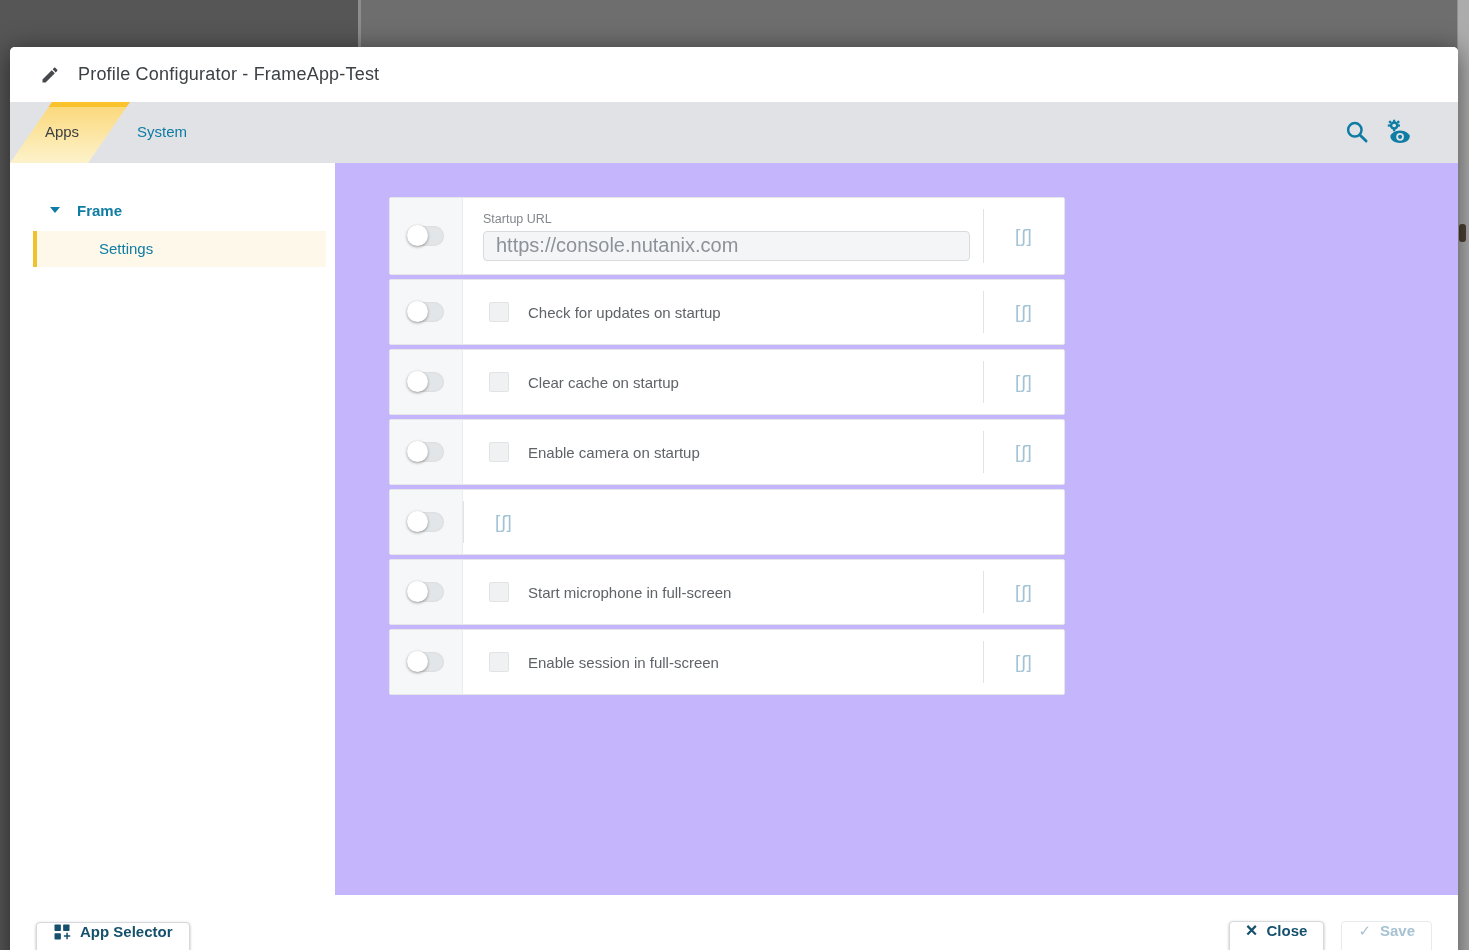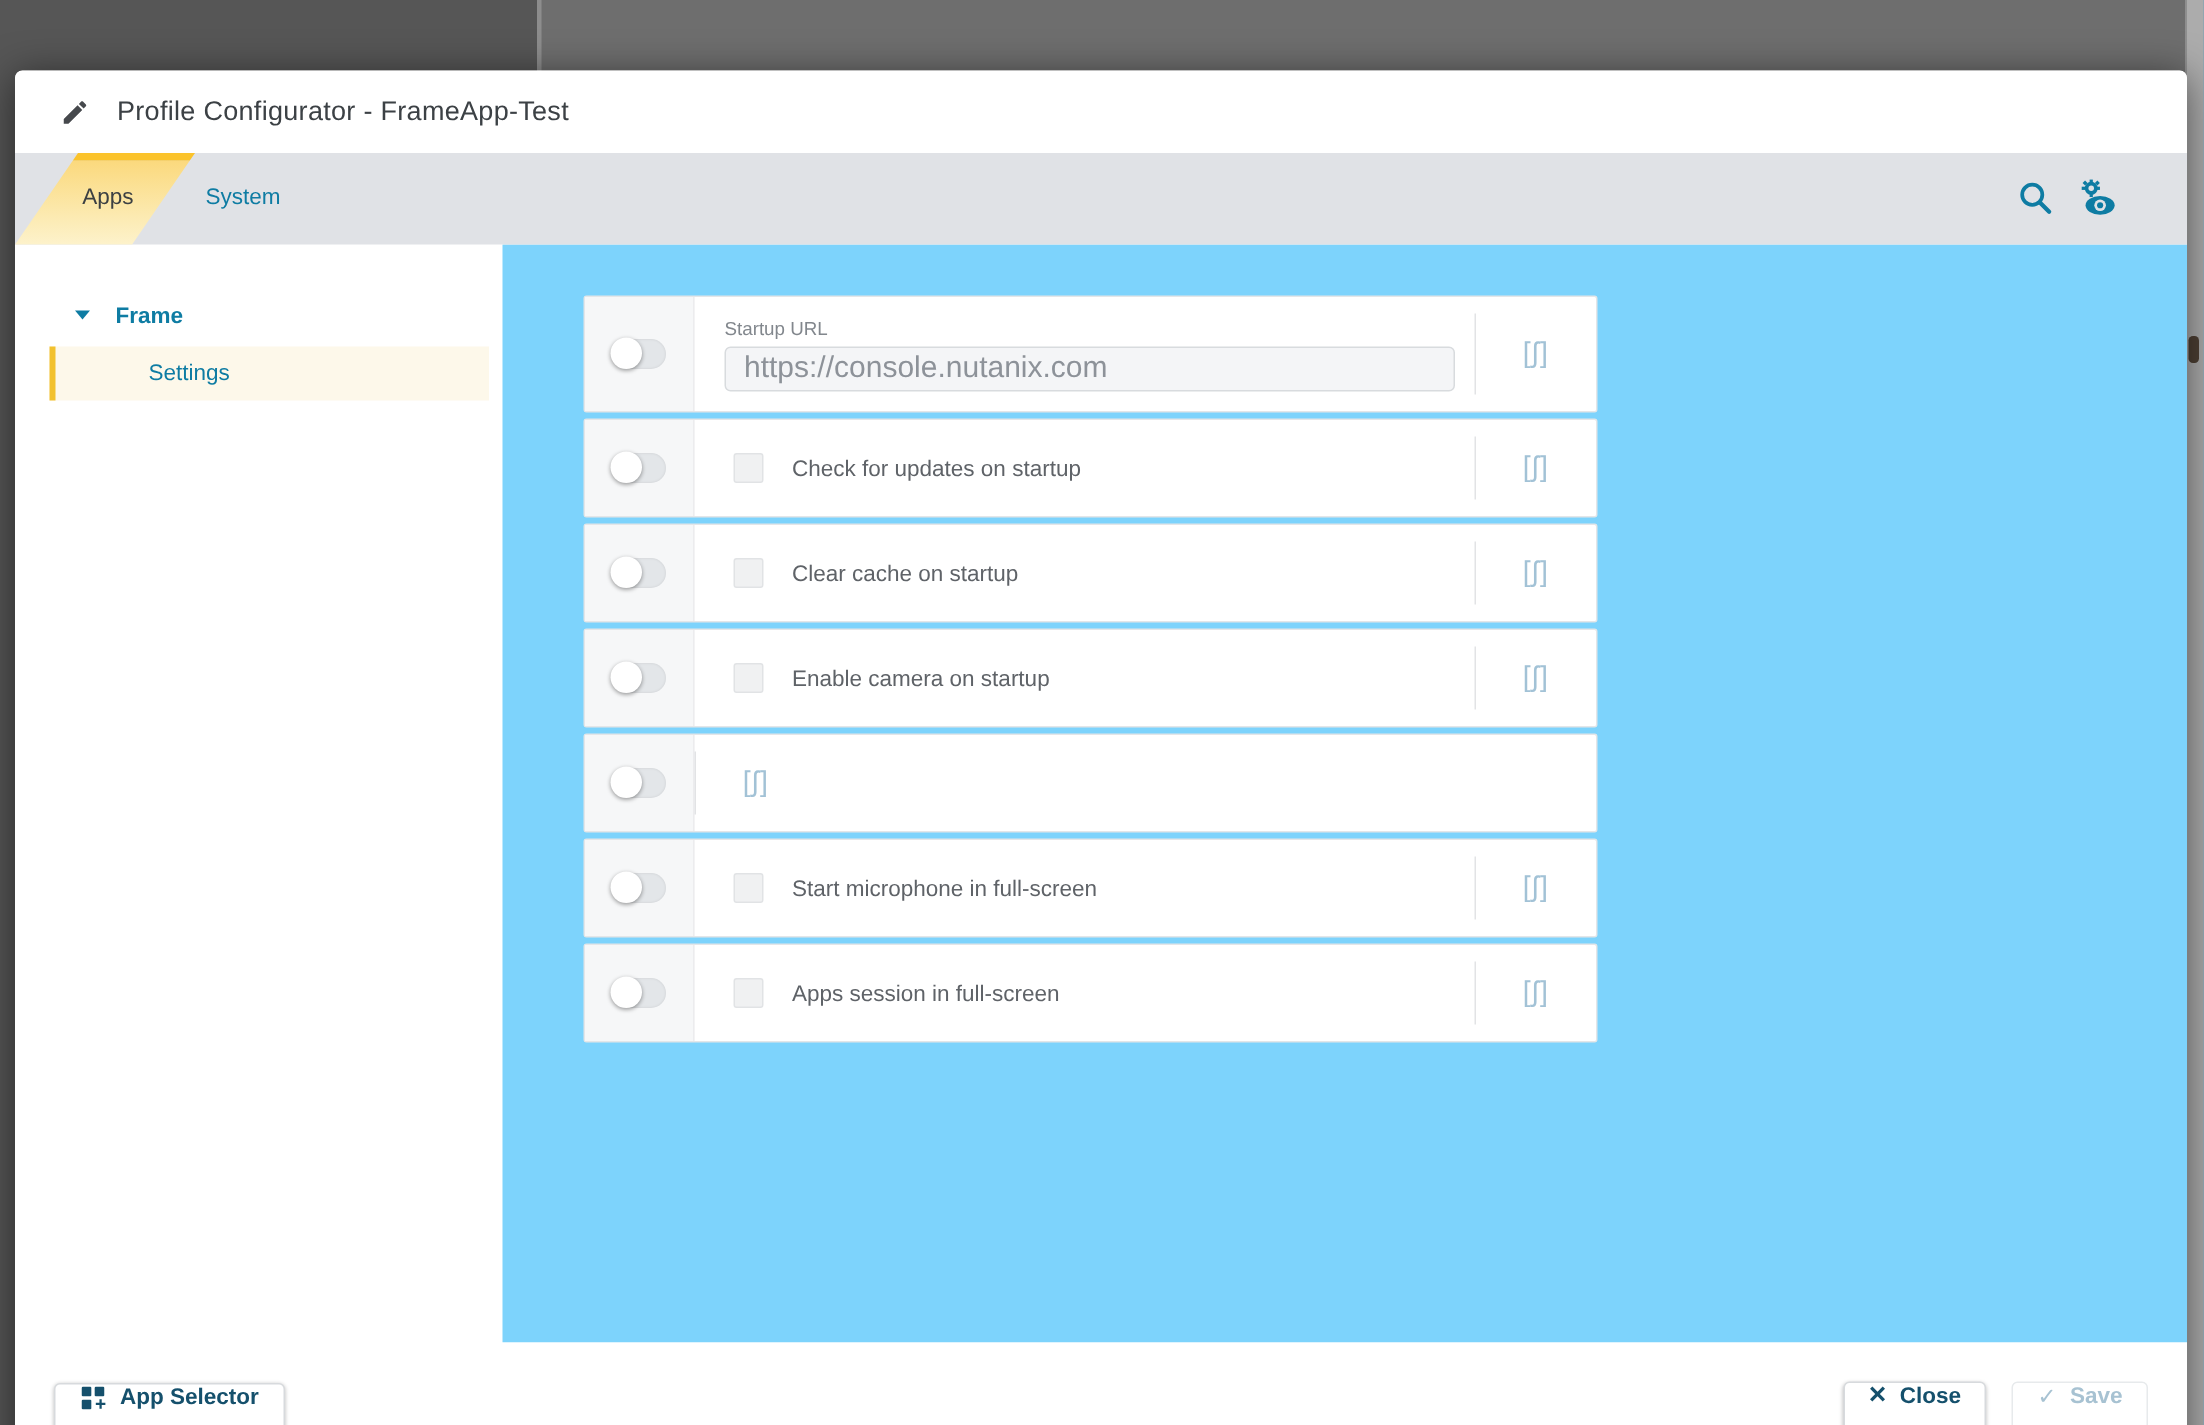--- a/index.html
+++ b/index.html
@@ -27,36 +27,36 @@
   .title{font-size:18px;font-weight:500;color:#3c4145;letter-spacing:.2px;}
   
   .tabbar{height:61px;background:#e0e2e6;position:relative;flex:0 0 auto;}
   .tab-shape{
     position:absolute;left:42px;top:0;width:78px;height:61px;
     transform:skewX(-34.5deg);transform-origin:top left;
     background:linear-gradient(180deg,#fbd97d 0%,#fcebb4 70%,#fdf2cb 100%);
     border-top:5px solid #fbc32b;box-sizing:border-box;
   }
   .tab-label{position:absolute;top:21px;font-size:15px;font-weight:500;cursor:pointer;}
-  .tab-apps{left:32px;width:60px;text-align:center;color:#3c4043;}
+  .tab-apps{left:22px;width:60px;text-align:center;color:#3c4043;}
   .tab-system{left:112px;width:80px;text-align:center;color:#0e7ca3;}
   .tab-icons{position:absolute;right:44px;top:14px;display:flex;align-items:center;gap:12px;}
   .icon-btn{width:30px;height:32px;display:flex;align-items:center;justify-content:center;cursor:pointer;}
   
   .bodyrow{flex:1 1 auto;display:flex;min-height:0;}
   .sidebar{width:325px;flex:0 0 auto;background:#fff;padding-top:37px;box-sizing:border-box;}
   .tree-parent{display:flex;align-items:center;padding-left:40px;height:20px;cursor:pointer;font-weight:bold;}
   .caret{width:0;height:0;border-left:5px solid transparent;border-right:5px solid transparent;border-top:6px solid #0e7ca3;margin-right:17px;}
   .tree-parent-label{color:#0e7ca3;font-size:15px;}
   .tree-child{
     margin:11px 9px 0 23px;height:36px;line-height:36px;
     background:#fdf8ea;border-left:4px solid #f2c12e;
     padding-left:62px;color:#0e7ca3;font-size:15px;cursor:pointer;box-sizing:border-box;
   }
-  .main{flex:1 1 auto;background:#7dd3fc;padding:34px 0 0 54px;box-sizing:border-box;overflow:hidden;}
+  .main{flex:1 1 auto;background:#c4b5fd;padding:34px 0 0 54px;box-sizing:border-box;overflow:hidden;}
   .rows{width:676px;}
   .row{
     display:flex;background:#fff;border:1px solid #e4e6e8;border-radius:2px;
     height:66px;margin-bottom:4px;box-sizing:border-box;align-items:stretch;
   }
   .row-input{height:78px;}
   .cell-toggle{width:72px;flex:0 0 auto;background:#f6f7f8;border-right:1px solid #ececee;display:flex;align-items:center;justify-content:center;}
   .toggle{width:36px;height:20px;border-radius:10px;background:#e3e6e9;position:relative;cursor:pointer;box-shadow:inset 0 0 2px rgba(0,0,0,0.10);}
   .knob{position:absolute;left:-1px;top:-1px;width:21px;height:21px;border-radius:50%;background:#fff;box-shadow:0 1px 3px rgba(0,0,0,0.40);}
   .cell-main{flex:1 1 auto;display:flex;align-items:center;padding-left:26px;min-width:0;}
@@ -247,21 +247,21 @@
         </div>
 
         <div class="row">
           <div class="cell-toggle">
             <div class="toggle">
                 <div class="knob"></div>
               </div>
           </div>
           <div class="cell-main">
             <span class="checkbox"></span>
-            <span class="row-label">Apps session in full-screen</span>
+            <span class="row-label">Enable session in full-screen</span>
           </div>
           <div class="cell-divider"></div>
           <div class="cell-icon">
             <span class="script-glyph">[ʃ]</span>
           </div>
         </div>
 
       </div>
     </div>
   </div>

